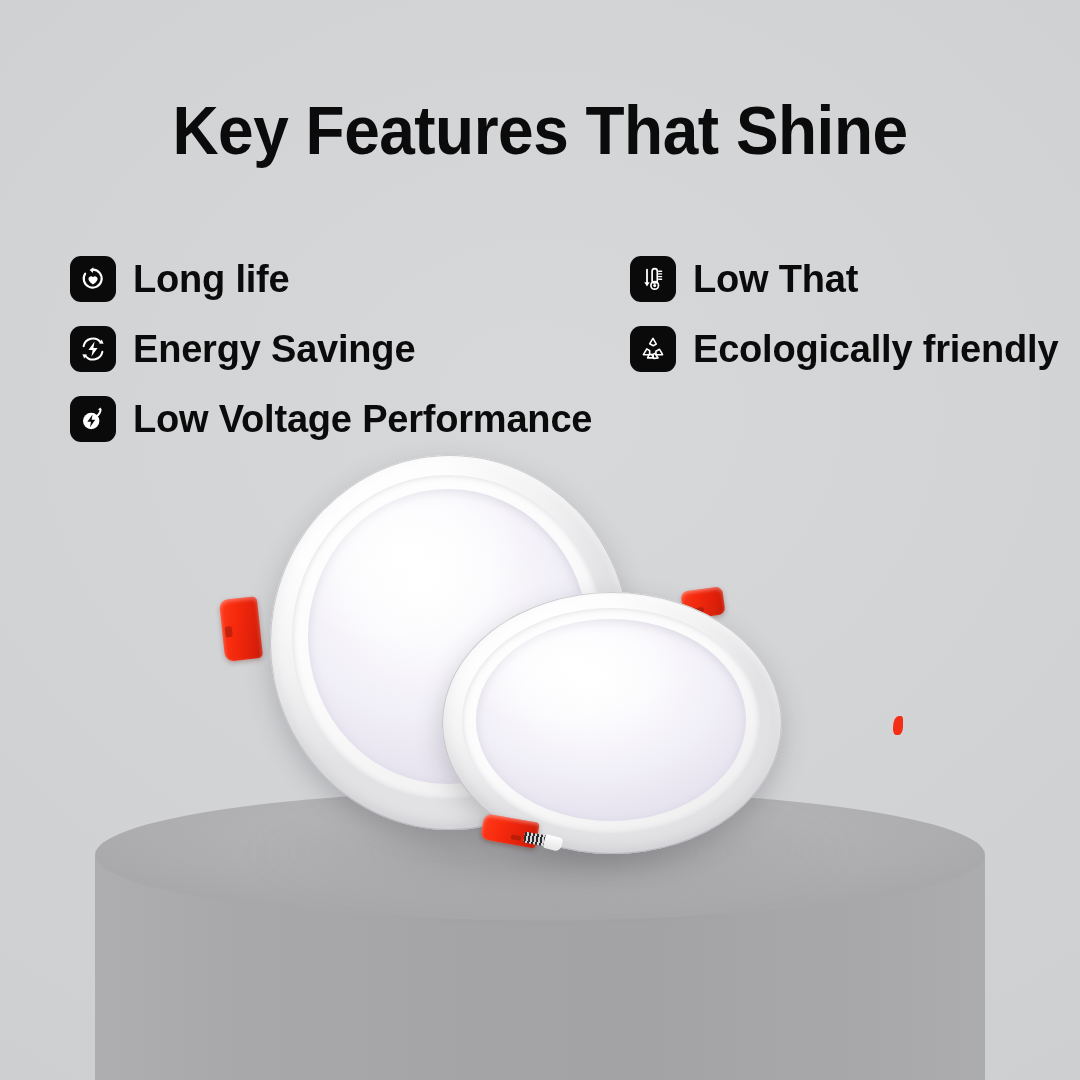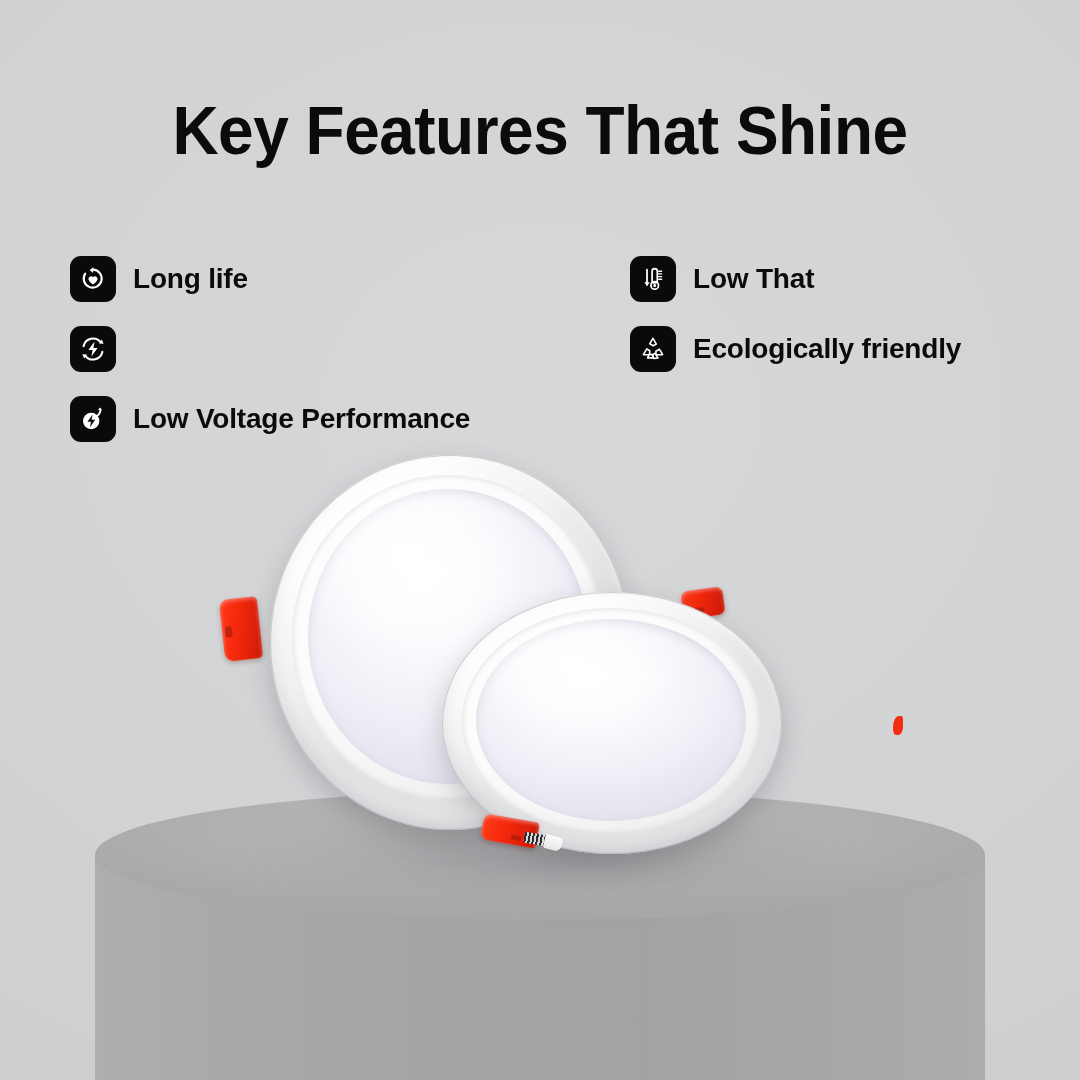--- a/index.html
+++ b/index.html
@@ -61,21 +61,21 @@
     height: 46px;
     min-width: 46px;
     border-radius: 11px;
     background: #0a0a0b;
     display: flex;
     align-items: center;
     justify-content: center;
   }
   .badge svg { display: block; }
   .feature-label {
-    font-size: 28px;
+    font-size: 38px;
     font-weight: 700;
     color: #0b0b0c;
     letter-spacing: -0.2px;
     white-space: nowrap;
     font-family: "Liberation Sans", sans-serif;
   }
 
   
   .scene {
     position: absolute;
@@ -220,20 +220,21 @@
     <div class="feature">
       <span class="badge">
         <svg width="30" height="30" viewBox="0 0 30 30" fill="none">
           <path d="M5.6 12.2A9.6 9.6 0 0 1 22.6 8.2" stroke="#fff" stroke-width="2" stroke-linecap="round"></path>
           <path d="M24.4 17.8A9.6 9.6 0 0 1 7.4 21.8" stroke="#fff" stroke-width="2" stroke-linecap="round"></path>
           <path d="M23.8 5.6 21 9.5l4.6.3z" fill="#fff"></path>
           <path d="M6.2 24.4 9 20.5l-4.6-.3z" fill="#fff"></path>
           <path d="M16.6 7.6 10.4 16h4.2l-1.2 6.4L19.6 14h-4.2z" fill="#fff"></path>
         </svg>
       </span>
+      <span class="feature-label">Energy Savinge</span>
     </div>
 
 
     <div class="feature">
       <span class="badge">
         <svg width="30" height="30" viewBox="0 0 30 30" fill="none">
           <g stroke="#fff" stroke-width="1.6" stroke-linejoin="round" fill="none">
             <path d="M15 4.4l3.3 5.7-3 1.7-3.6-2 1.4-2.4z"></path>
             <path d="M5.4 20.6l3.4-5.7 2.9 1.8-.1 4.1-2.8-.1z"></path>
             <path d="M24.6 20.6l-6.6.1-.1-3.4 3.6-2 1.4 2.4z"></path>

